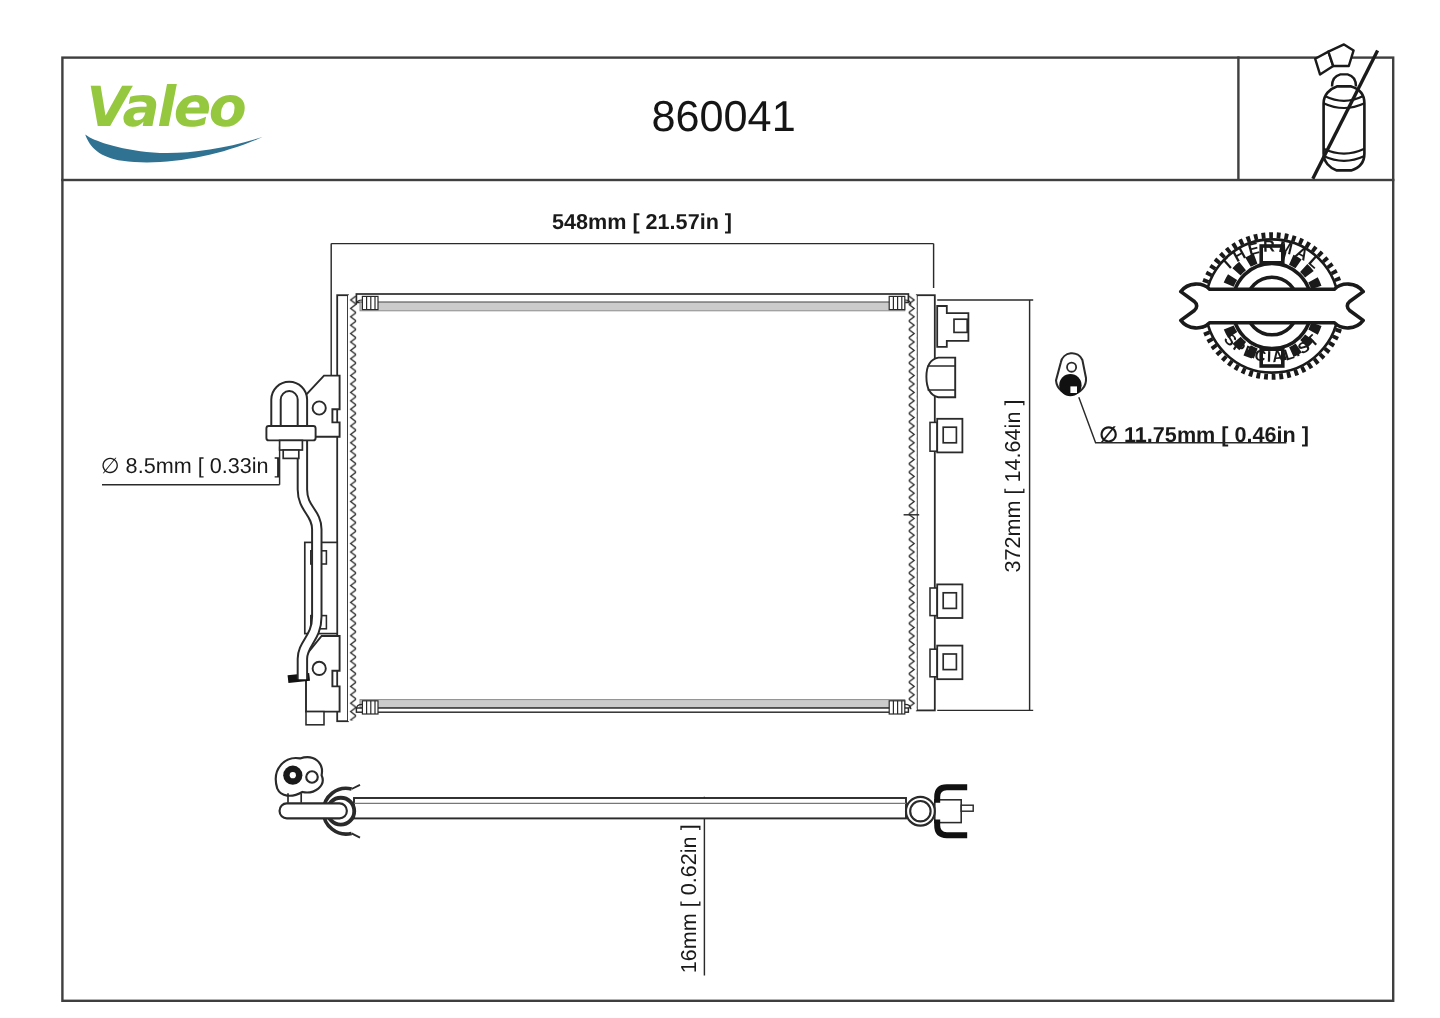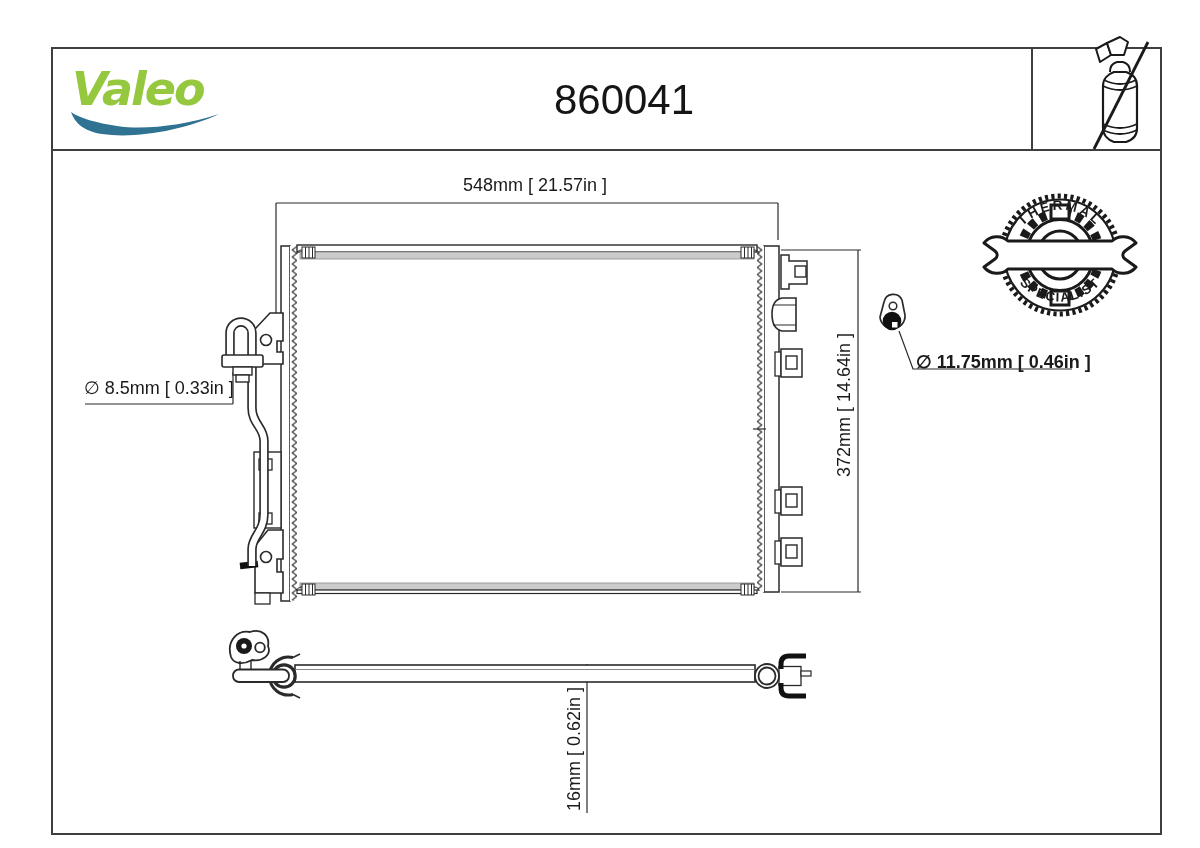--- a/index.html
+++ b/index.html
@@ -6,23 +6,23 @@
     font-family:"Liberation Sans",sans-serif;}
   .abs{position:absolute;}
   #stage{position:absolute;left:0;top:0;width:1081px;height:848px;}
   .page-border{left:51px;top:47px;width:1107px;height:784px;border:2px solid #3f3f3f;}
   .header-rule{left:51px;top:149px;width:1111px;height:0;border-top:2px solid #3f3f3f;}
   .header-div{left:1031px;top:47px;width:0;height:103px;border-left:2px solid #3f3f3f;}
   .logo{left:70px;top:62px;width:160px;height:75px;}
   .logo-text{position:absolute;left:2px;top:0;font-family:"DejaVu Sans",sans-serif;
     font-style:italic;font-weight:bold;font-size:46px;letter-spacing:-2px;color:#95C83F;}
   .logo-swoosh{position:absolute;left:0px;top:48px;}
-  .part-number{left:504px;top:76px;width:240px;text-align:center;font-size:42px;color:#151515;}
+  .part-number{left:483px;top:76px;width:240px;text-align:center;font-size:36px;color:#151515;}
   .dim{font-size:18px;color:#1a1a1a;white-space:nowrap;}
-  .dim-top{left:435px;top:175px;width:200px;text-align:center;}
+  .dim-top{left:435px;top:175px;width:200px;text-align:center;font-weight:bold;}
   .dim-right{left:760px;top:394px;width:170px;height:22px;text-align:center;transform:rotate(-90deg);}
   .dim-bottom{left:490px;top:738px;width:170px;height:22px;text-align:center;transform:rotate(-90deg);}
   .dim-pipe{left:84px;top:377px;text-align:center;}
   .dim-fitting{left:916px;top:351px;font-weight:bold;}
 </style>
 </head>
 <body>
 
 <div id="stage">
 

